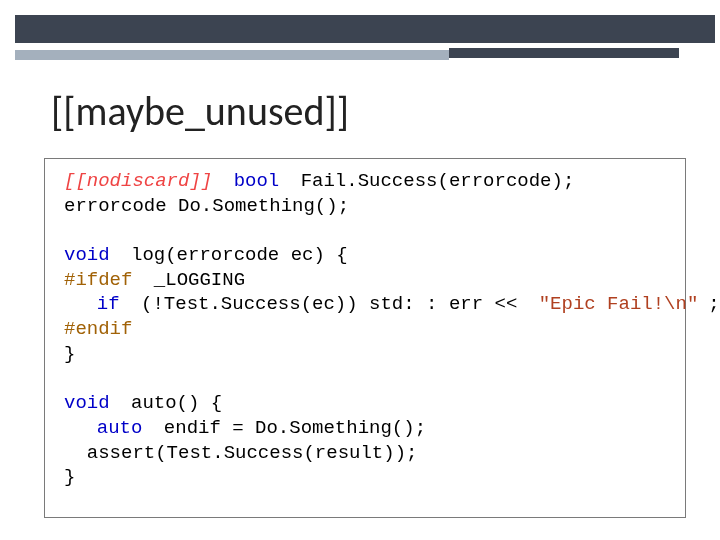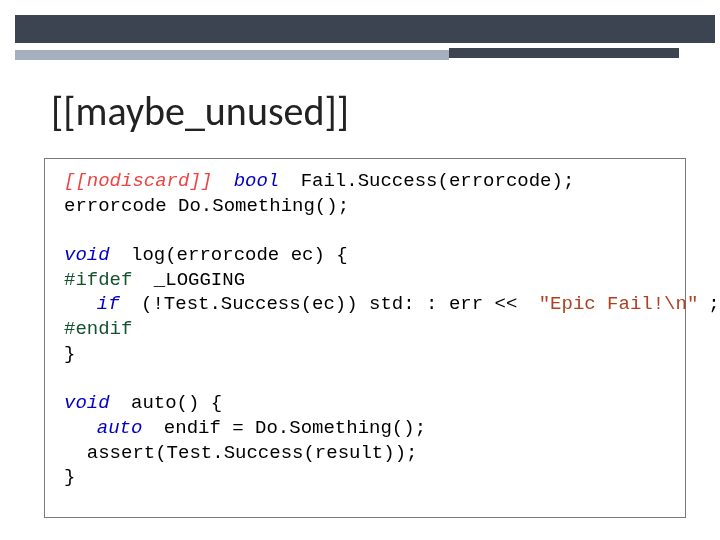--- a/index.html
+++ b/index.html
@@ -56,23 +56,23 @@
     bottom: 22px;
     border: 1px solid #7a7a7a;
     background: #fff;
     padding: 10px 14px 10px 14px;
     font-family: Consolas, "Courier New", monospace;
     font-size: 19px;
     line-height: 1.3;
     color: #000;
     white-space: pre;
   }
-  .kw { color: #0000c8; font-style: italic; }
+  .kw { color: #0000c8; }
   .attr { color: #ef4444; font-style: italic; }
-  .pp { color: #14532d; }
+  .pp { color: #a16207; }
   .str { color: #b04020; }
 </style>
 </head>
 <body>
 
 <div class="slide">
   <div class="top-bar"></div>
   <div class="accent-line">
     <div class="accent-main"></div>
     <div class="accent-end"></div>

